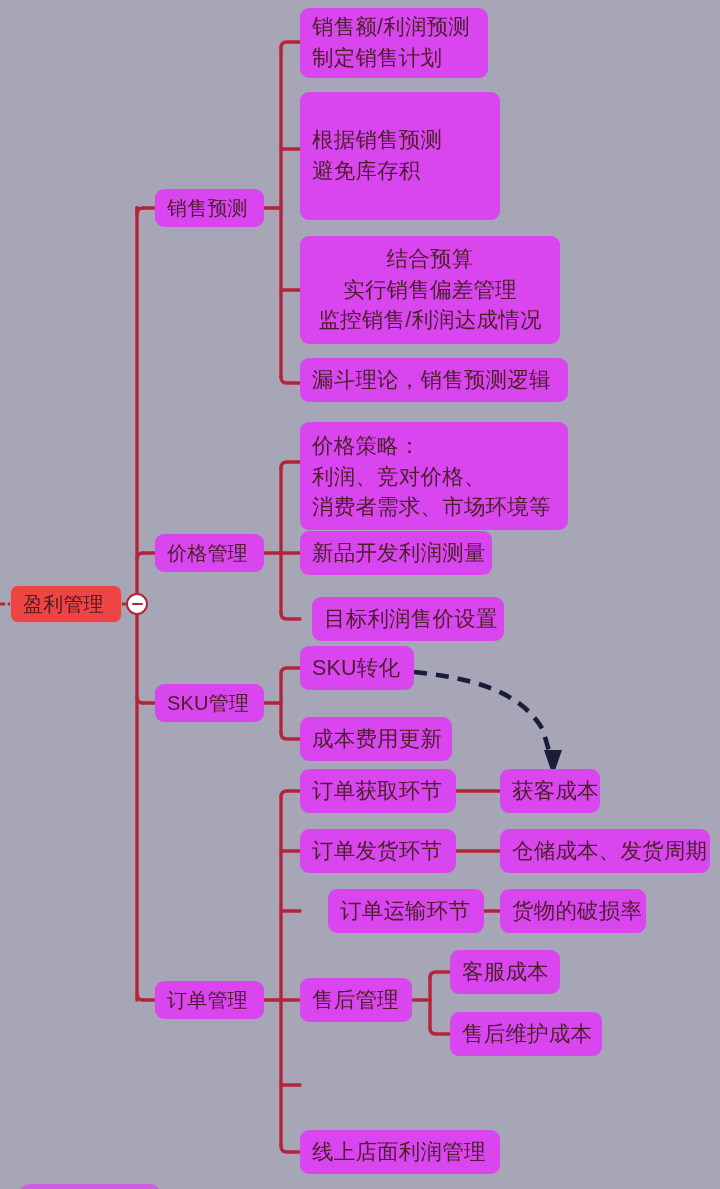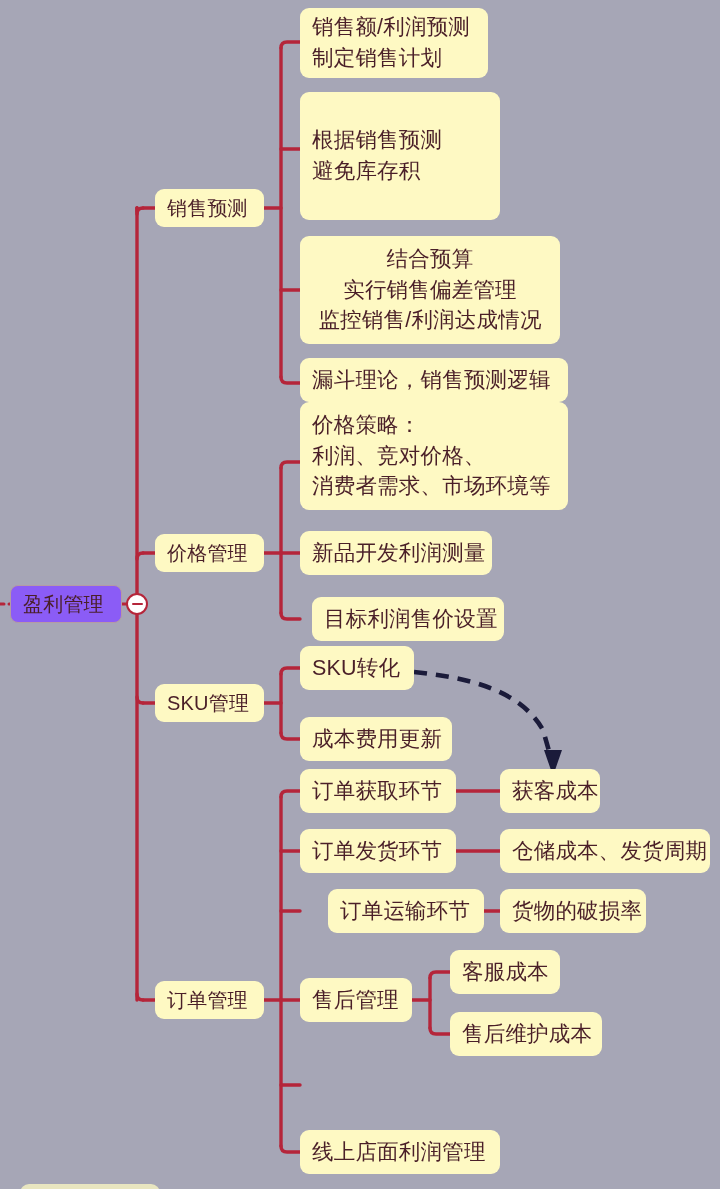--- a/index.html
+++ b/index.html
@@ -6,31 +6,31 @@
   html,body{
     width:720px; height:1189px; overflow:hidden;
     background:#a6a6b6;
     font-family:"Liberation Sans","DejaVu Sans",sans-serif;
   }
   #canvas{ position:relative; width:720px; height:1189px; }
   #wires{ position:absolute; left:0; top:0; width:720px; height:1189px; pointer-events:none; }
 
   .node{
     position:absolute;
-    background:#fef9c3;
+    background:#d946ef;
     color:#4a1f28;
     border-radius:9px;
     display:flex; flex-direction:column; justify-content:center;
     padding:7px 12px;
     white-space:pre;
     line-height:1.42;
     letter-spacing:.2px;
   }
   .node.root{
-    background:#8b5cf6;
+    background:#ef4444;
     border:1px solid #b59aa4;
     border-radius:8px;
   }
   .node .ln{ display:block; }
 
   .s22{ font-size:21.5px; }
   .s20{ font-size:20px; }
 
   .toggle{
     position:absolute;
@@ -148,21 +148,21 @@
   <div class="node s22" style="left:300px; top:236px; width:260px; height:108px;text-align:center;">
     <span class="ln">结合预算</span>
     <span class="ln">实行销售偏差管理</span>
     <span class="ln">监控销售/利润达成情况</span>
   </div>
 
   <div class="node s22" style="left:300px; top:358px; width:268px; height:44px;">
     <span class="ln">漏斗理论，销售预测逻辑</span>
   </div>
 
-  <div class="node s22" style="left:300px; top:402px; width:268px; height:108px;">
+  <div class="node s22" style="left:300px; top:422px; width:268px; height:108px;justify-content:flex-end;">
     <span class="ln">价格策略：</span>
     <span class="ln">利润、竞对价格、</span>
     <span class="ln">消费者需求、市场环境等</span>
   </div>
 
   <div class="node s22" style="left:300px; top:531px; width:192px; height:44px;">
     <span class="ln">新品开发利润测量</span>
   </div>
 
   <div class="node s22" style="left:312px; top:597px; width:192px; height:44px;">

